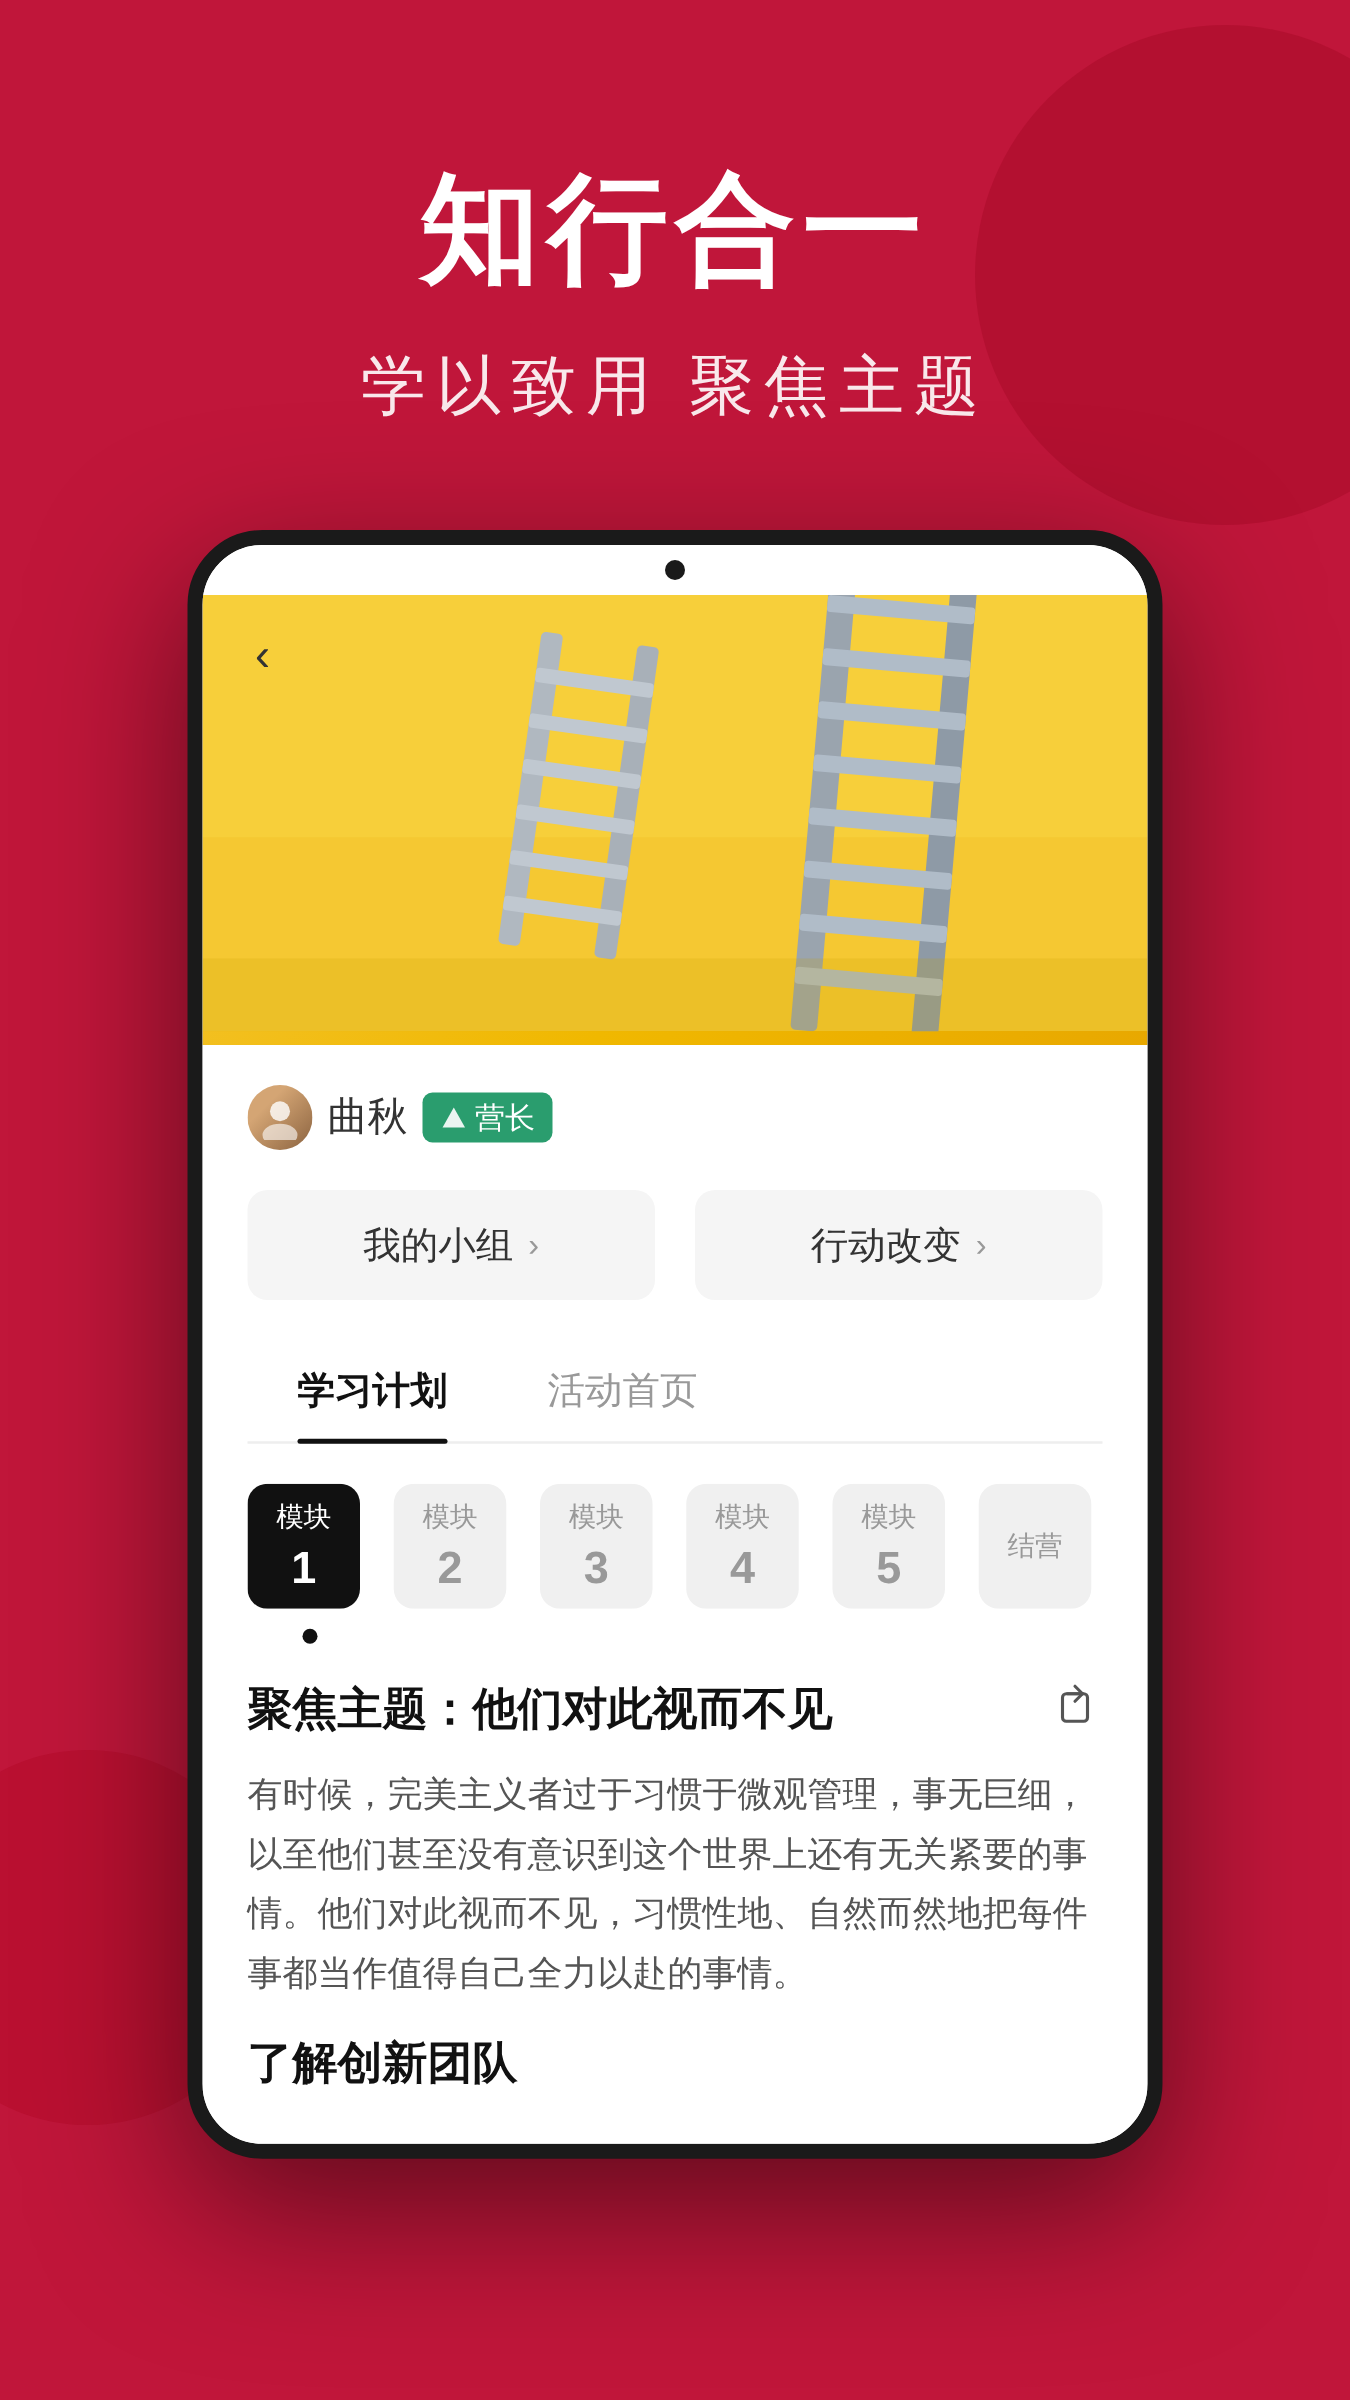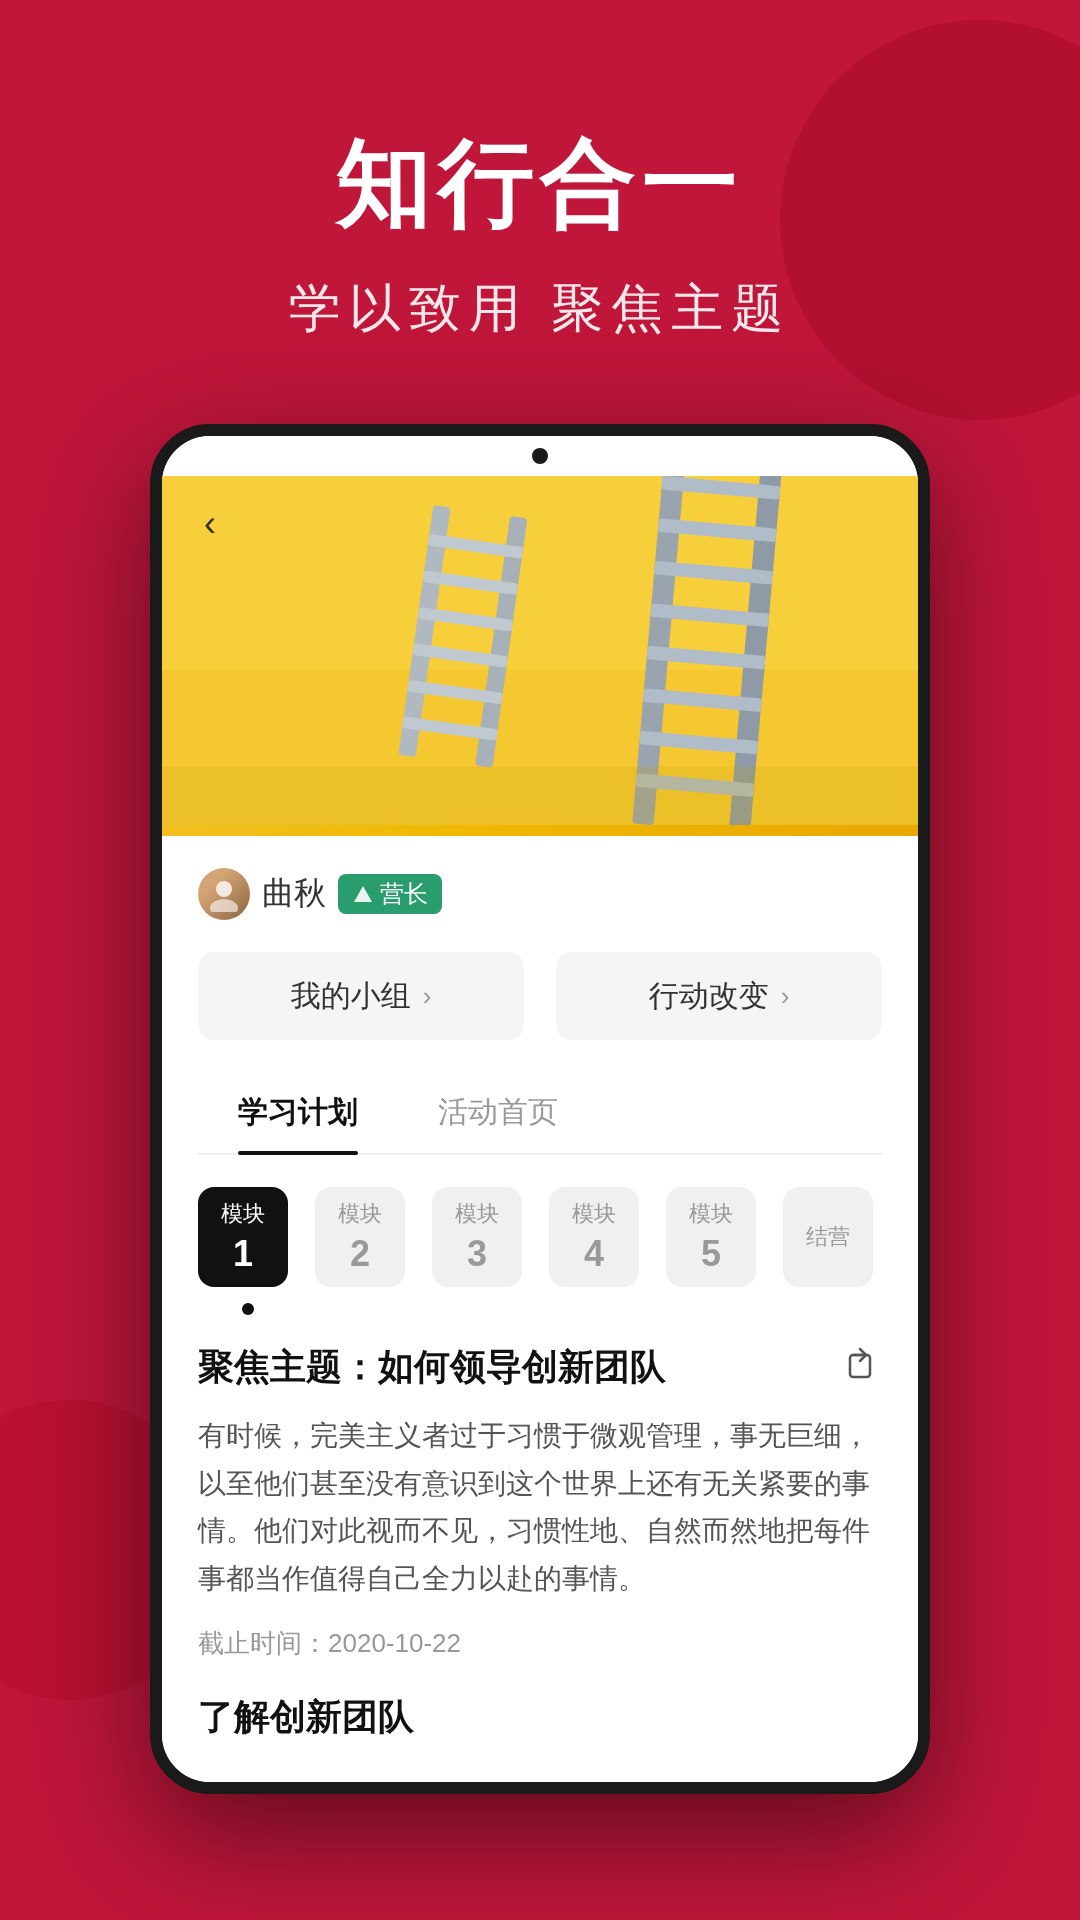--- a/index.html
+++ b/index.html
@@ -452,32 +452,31 @@
         <div class="module-chip">
           <span class="module-label">结营</span>
         </div>
       </div>
 
       <div class="dot-row">
         <div class="dot"></div>
       </div>
 
       <div class="section-heading">
-        <span class="section-title">聚焦主题：如何领导创新团队</span>
+        <span class="section-title">聚焦主题：他们对此视而不见</span>
         <span class="share-icon">
           
           <svg width="36" height="36" viewBox="0 0 36 36" fill="none">
             <rect x="4" y="10" width="20" height="22" rx="3" stroke="#555" stroke-width="2.5" fill="none"></rect>
             <polyline points="14,4 20,10 14,16" stroke="#555" stroke-width="2.5" fill="none" stroke-linecap="round" stroke-linejoin="round"></polyline>
             <line x1="20" y1="10" x2="8" y2="10" stroke="#555" stroke-width="2.5" stroke-linecap="round"></line>
           </svg>
         </span>
       </div>
 
       <p class="article-body">有时候，完美主义者过于习惯于微观管理，事无巨细，以至他们甚至没有意识到这个世界上还有无关紧要的事情。他们对此视而不见，习惯性地、自然而然地把每件事都当作值得自己全力以赴的事情。</p>
 
-      <p class="deadline-text">截止时间：2020-10-22</p>
 
       <h3 class="sub-heading">了解创新团队</h3>
 
     </div>
   </div>
 </div>
 
 </body></html>

